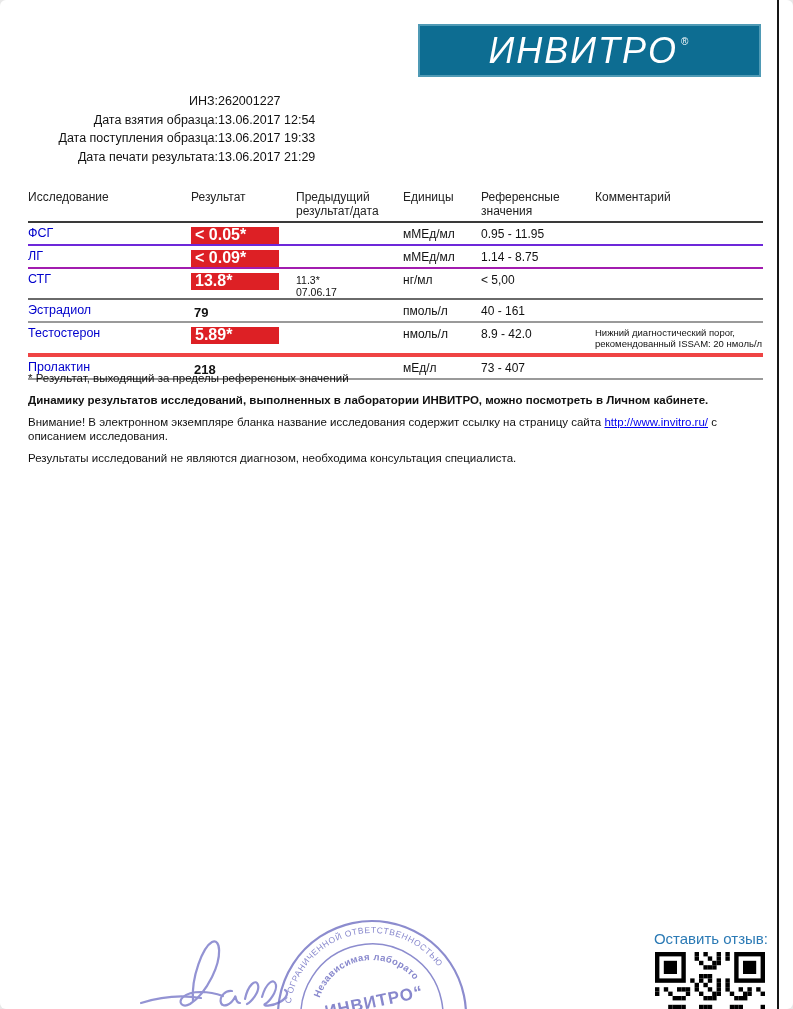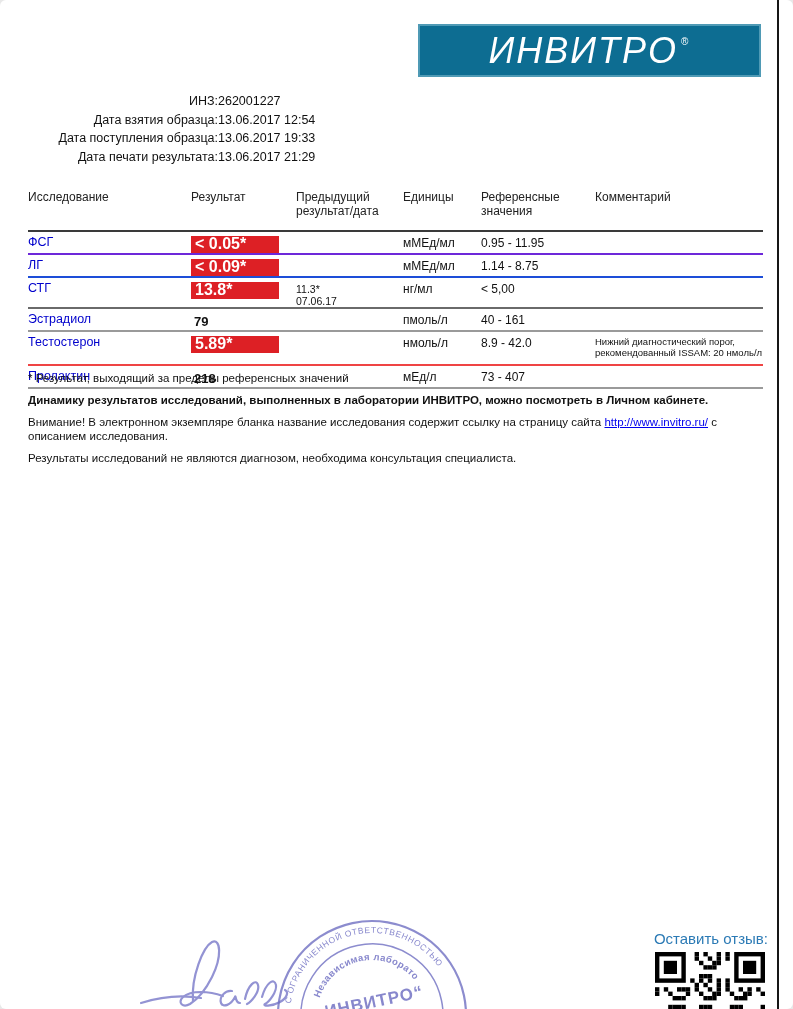--- a/index.html
+++ b/index.html
@@ -22,27 +22,27 @@
   .logo-reg  { color:#fff; font-size:10px; vertical-align:18px; margin-left:3px; font-style:normal; }
 
   
   .info { position:absolute; left:33px; top:92px; font-size:12.5px; }
   .info-row { display:flex; height:18.6px; align-items:center; }
   .info-label { width:185px;text-align:right; }
 
   
   .rtable { position:absolute; left:28px; top:190px; width:735px; }
   .tgrid { display:grid; grid-template-columns:163px 105px 107px 78px 114px 168px; }
-  .thead { border-bottom:2px solid #3a3a3a; padding-bottom:12px; min-height:30px; font-size:12px; color:#222; }
+  .thead { border-bottom:2px solid #3a3a3a; padding-bottom:3px; min-height:30px; font-size:12px; color:#222; }
   .trow  { padding-top:3px; }
   .r0 { min-height:22px; border-bottom:2px solid #6d28d9; }
-  .r1 { min-height:19px; border-bottom:2px solid #1d4ed8; }
+  .r1 { min-height:19px; border-bottom:2px solid #a21caf; }
   .r2 { min-height:25px; border-bottom:2px solid #6a6a6a; }
   .r3 { min-height:16px; border-bottom:2px solid #9a9a9a; }
-  .r4 { min-height:34px; border-bottom:2px solid #ef4444; }
+  .r4 { min-height:34px; border-bottom:4px solid #ef4444; }
   .r5 { min-height:18px; border-bottom:2px solid #9a9a9a; }
   .tname { color:#0000cc; font-size:12.5px; }
   .res-box {
     display:inline-block; min-width:88px; background:#dd2025; color:#fff;
     font-weight:bold; font-size:16px; padding:0 4px 2px 4px; line-height:15px;
   }
   .res-bold { font-weight:bold; font-size:13px; padding-left:3px; }
   .prev { font-size:10.5px; line-height:12px; padding-top:2px; }
   .units, .refs { font-size:12px; padding-top:1px; }
   .comment { font-size:9.5px; line-height:11px; padding-top:1px; }

